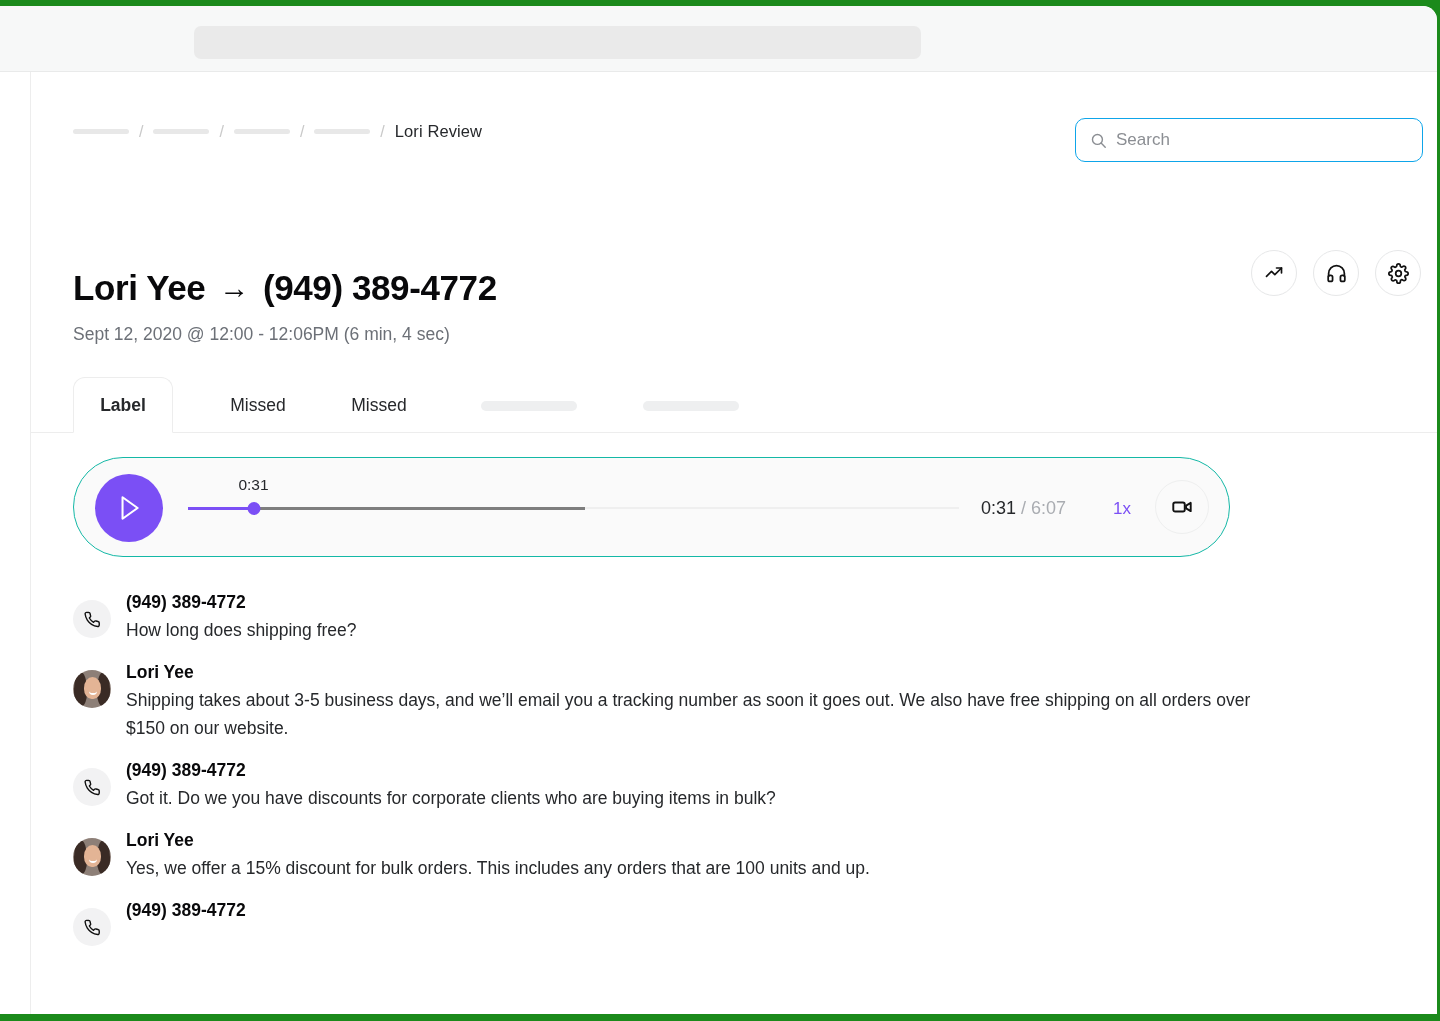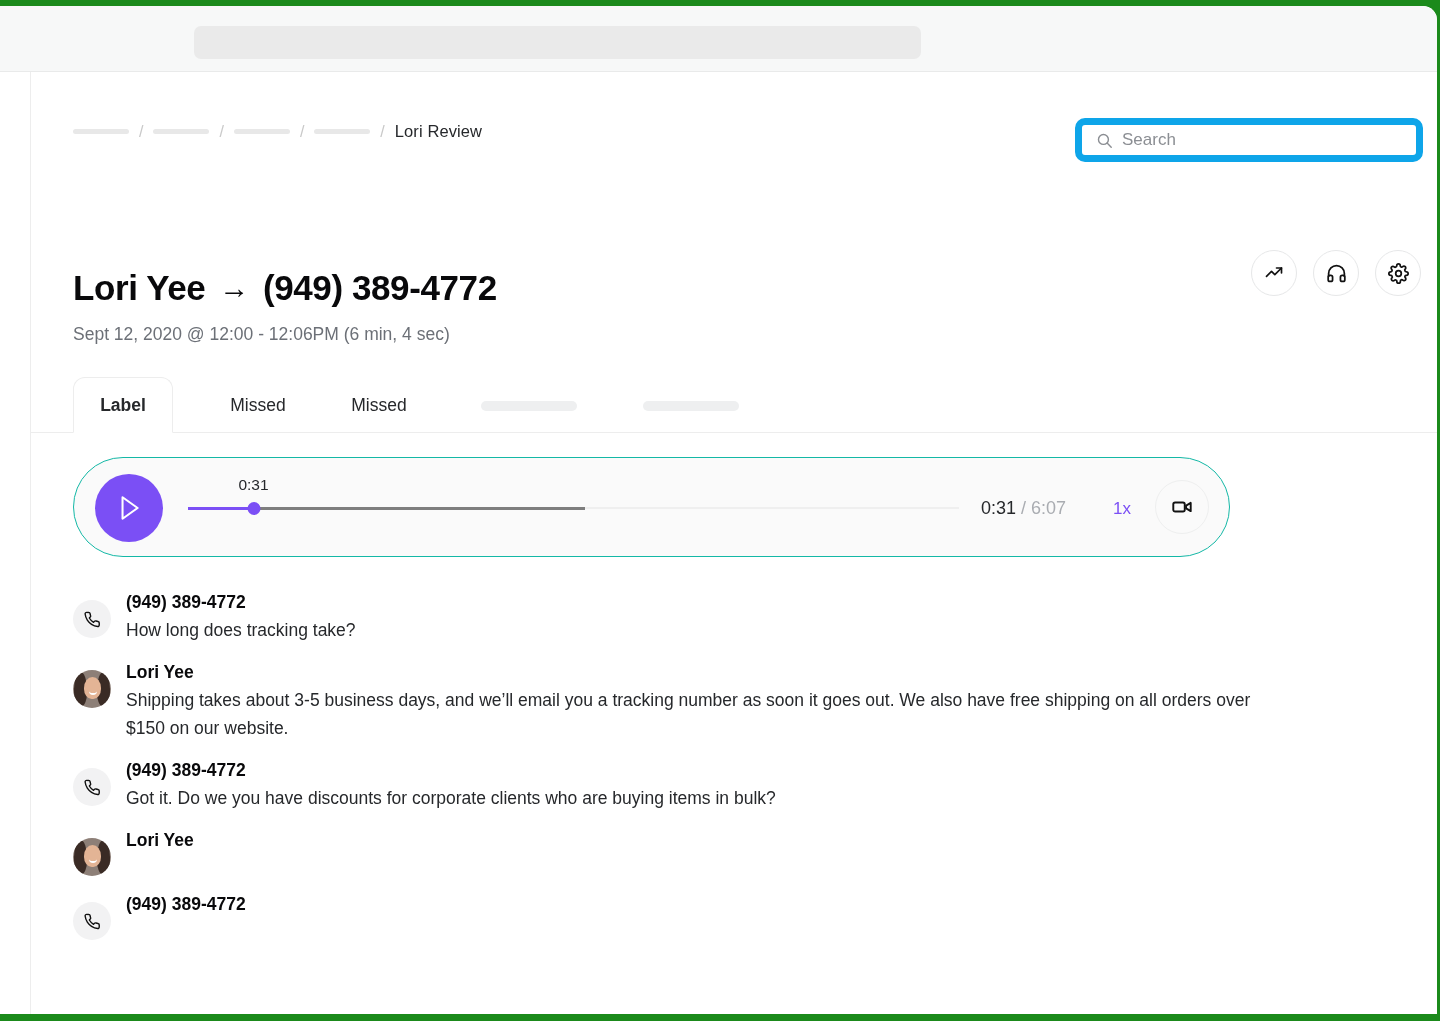--- a/index.html
+++ b/index.html
@@ -72,21 +72,21 @@
   #breadcrumb .crumb-current {
     font-size: 16.5px;
     color: #26282b;
     letter-spacing: .1px;
   }
   
   #search-box {
     position: absolute;
     right: 14px; top: 46px;
     width: 348px; height: 44px;
-    border: 7px solid #0ea5e9;
+    border: 1px solid #0ea5e9;
     border-radius: 10px;
     background: #fff;
     display: flex; align-items: center;
     padding: 12px 14px;
     gap: 9px;
   }
   #search-box svg { flex: 0 0 auto; }
   #search-input {
     border: none; outline: none;
     font-family: "Liberation Sans", sans-serif;
@@ -397,21 +397,21 @@
       <div id="transcript">
 
         <div class="msg">
           <div class="avatar phone">
             <svg width="17" height="17" viewBox="0 0 24 24" fill="none" stroke="#111" stroke-width="2" stroke-linecap="round" stroke-linejoin="round">
               <path d="M21.5 16.9v3a2 2 0 0 1-2.2 2 19.8 19.8 0 0 1-8.6-3.1 19.5 19.5 0 0 1-6-6A19.8 19.8 0 0 1 1.6 4.2 2 2 0 0 1 3.6 2h3a2 2 0 0 1 2 1.7c.1 1 .4 1.9.7 2.8a2 2 0 0 1-.5 2.1L7.5 9.9a16 16 0 0 0 6 6l1.3-1.3a2 2 0 0 1 2.1-.5c.9.3 1.8.6 2.8.7a2 2 0 0 1 1.8 2.1z"></path>
             </svg>
           </div>
           <div class="msg-body">
             <div class="msg-name">(949) 389-4772</div>
-            <div class="msg-text">How long does tracking take?</div>
+            <div class="msg-text">How long does shipping free?</div>
           </div>
         </div>
 
         <div class="msg">
           <div class="avatar photo">
             <span class="hair-l"></span>
             <span class="hair-r"></span>
             <span class="face"></span>
             <span class="smile"></span>
           </div>
@@ -435,20 +435,21 @@
 
         <div class="msg">
           <div class="avatar photo">
             <span class="hair-l"></span>
             <span class="hair-r"></span>
             <span class="face"></span>
             <span class="smile"></span>
           </div>
           <div class="msg-body">
             <div class="msg-name">Lori Yee</div>
+            <div class="msg-text">Yes, we offer a 15% discount for bulk orders. This includes any orders that are 100 units and up.</div>
           </div>
         </div>
 
         <div class="msg">
           <div class="avatar phone">
             <svg width="17" height="17" viewBox="0 0 24 24" fill="none" stroke="#111" stroke-width="2" stroke-linecap="round" stroke-linejoin="round">
               <path d="M21.5 16.9v3a2 2 0 0 1-2.2 2 19.8 19.8 0 0 1-8.6-3.1 19.5 19.5 0 0 1-6-6A19.8 19.8 0 0 1 1.6 4.2 2 2 0 0 1 3.6 2h3a2 2 0 0 1 2 1.7c.1 1 .4 1.9.7 2.8a2 2 0 0 1-.5 2.1L7.5 9.9a16 16 0 0 0 6 6l1.3-1.3a2 2 0 0 1 2.1-.5c.9.3 1.8.6 2.8.7a2 2 0 0 1 1.8 2.1z"></path>
             </svg>
           </div>
           <div class="msg-body">

